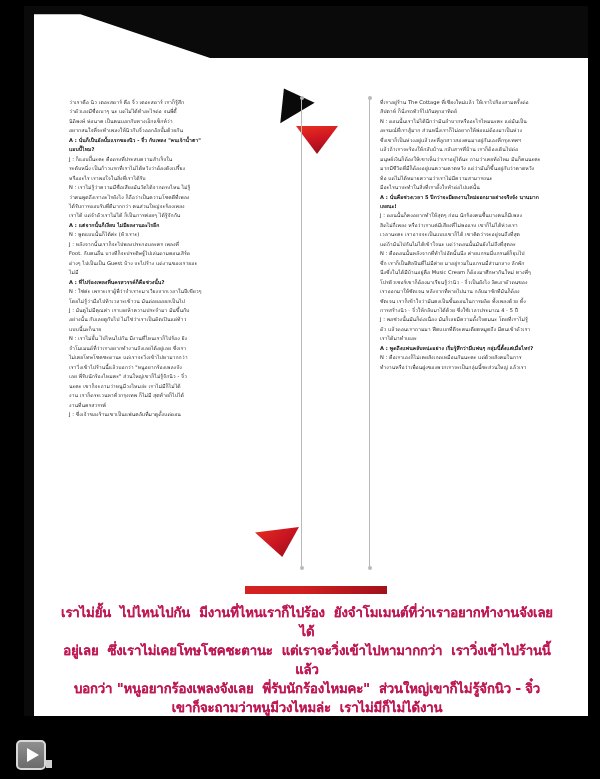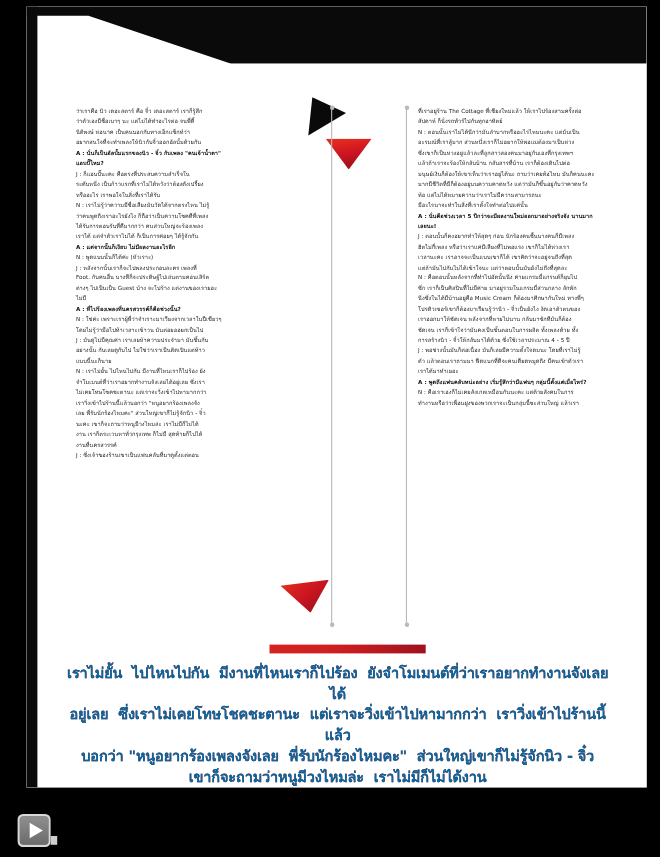--- a/index.html
+++ b/index.html
@@ -110,21 +110,21 @@
     width: 142px; height: 8px;
     background: linear-gradient(90deg, #d42222 0%, #d01f20 40%, #a0121c 100%);
   }
 
   
   #pullquote {
     position: absolute;
     left: 33px; top: 597px;
     width: 500px;
     text-align: center;
-    color: #0369a1;
+    color: #be185d;
     font-family: "DejaVu Sans", "Liberation Sans", sans-serif;
     font-weight: bold;
     font-size: 13.2px;
     line-height: 19px;
     letter-spacing: -0.01em;
     white-space: pre-wrap;
     text-shadow: 0 0 0.4px #cc1f2c;
   }
 
   

